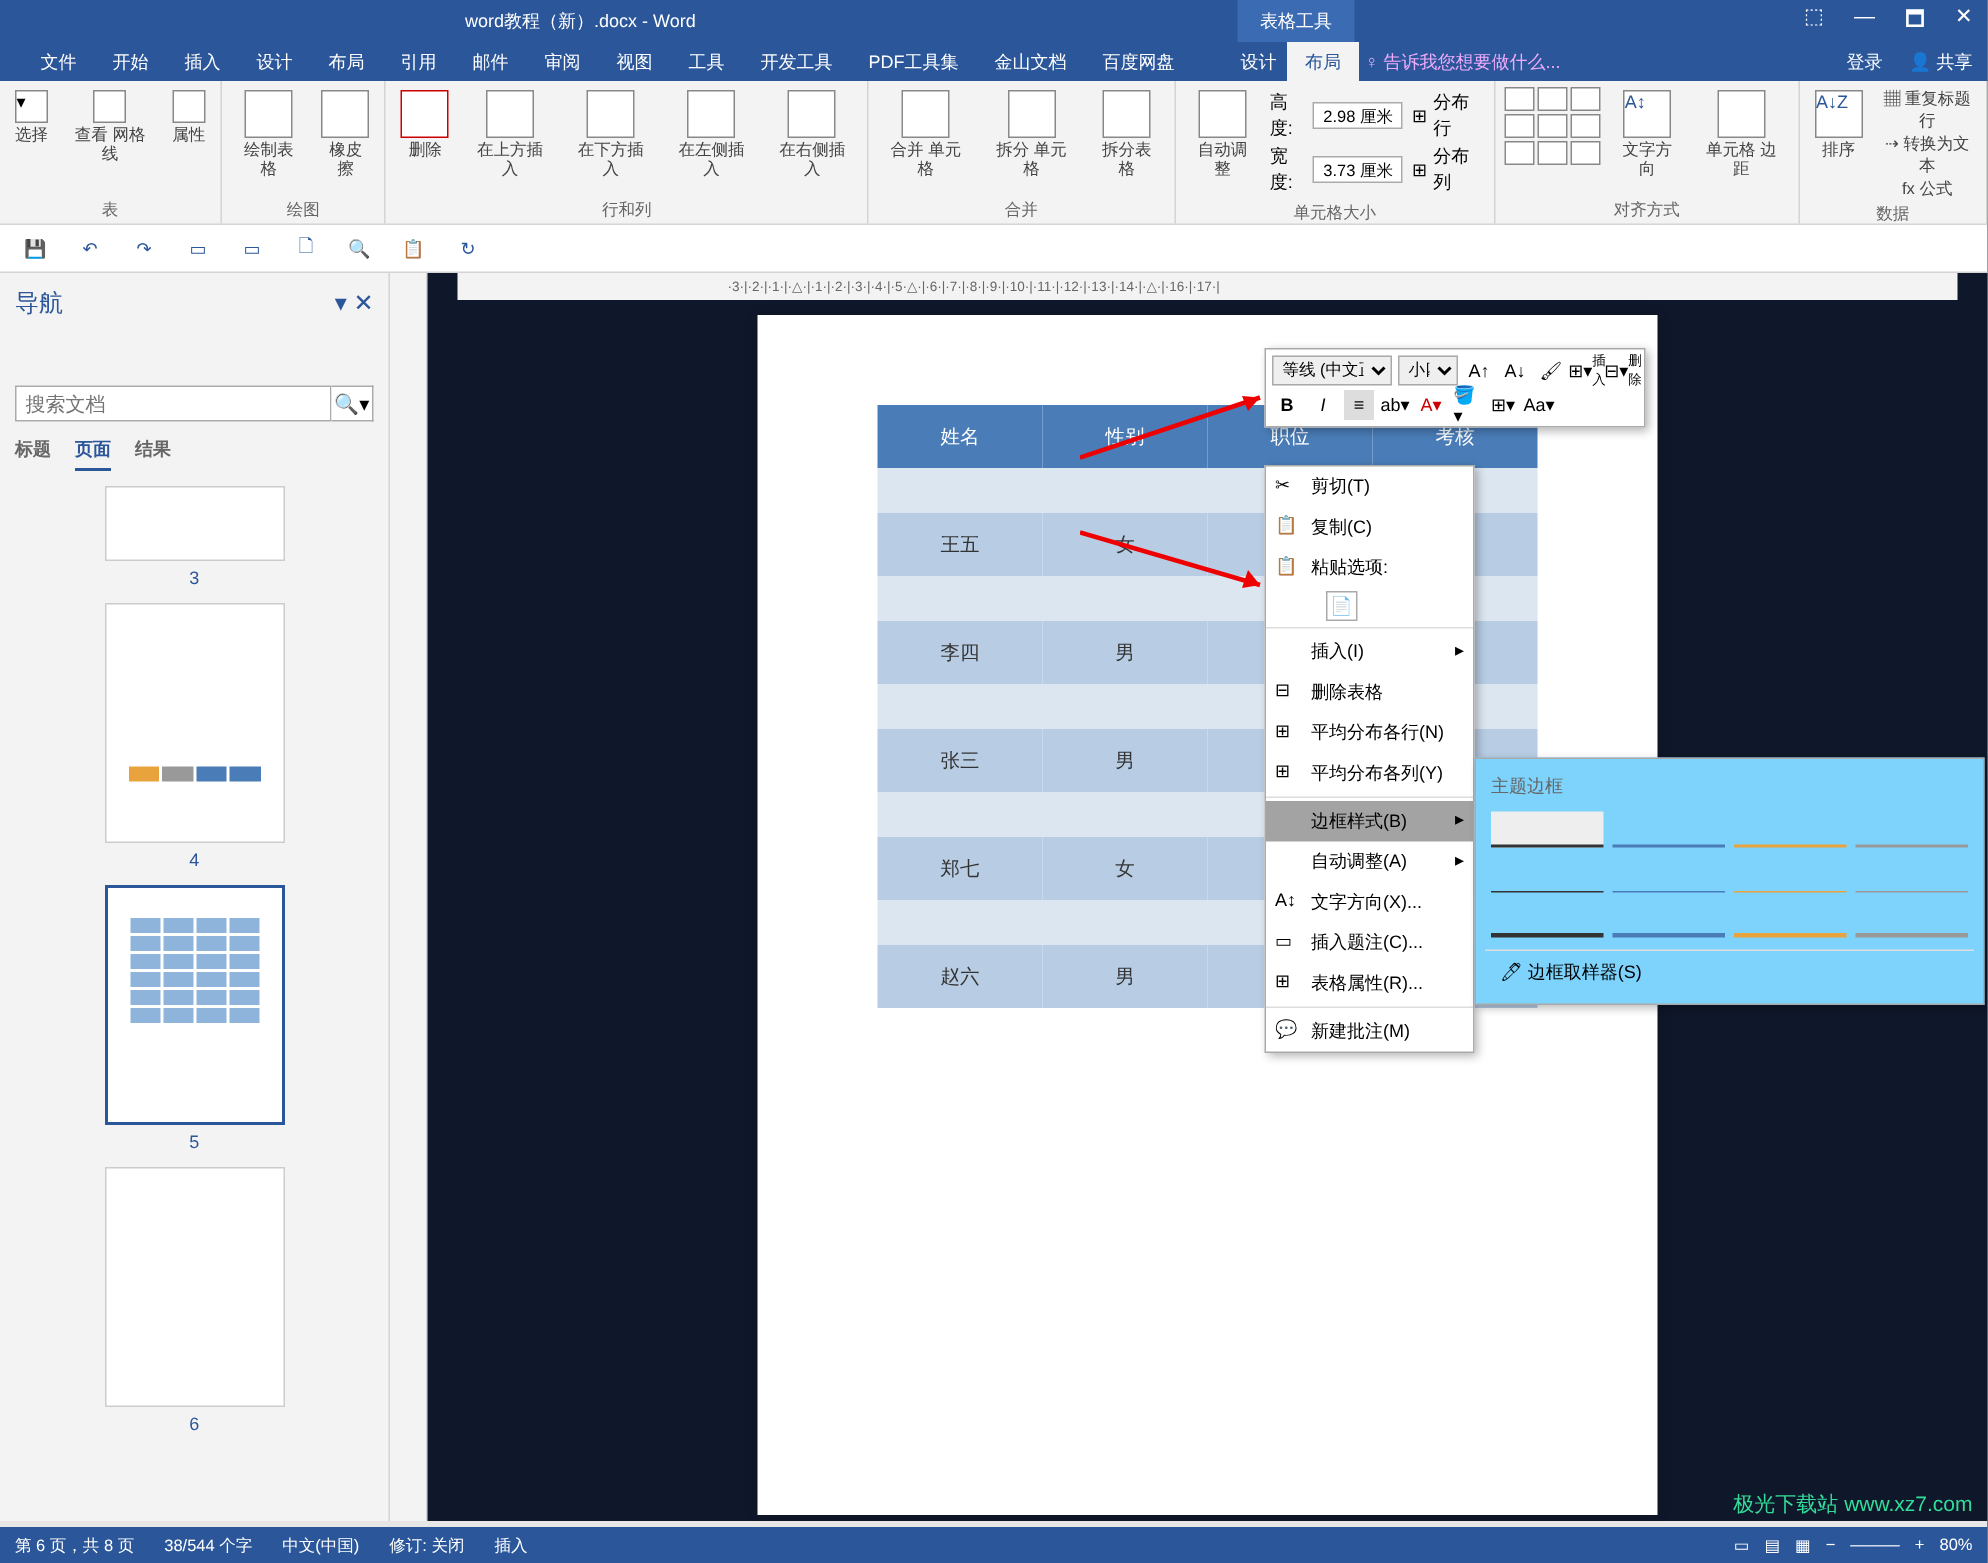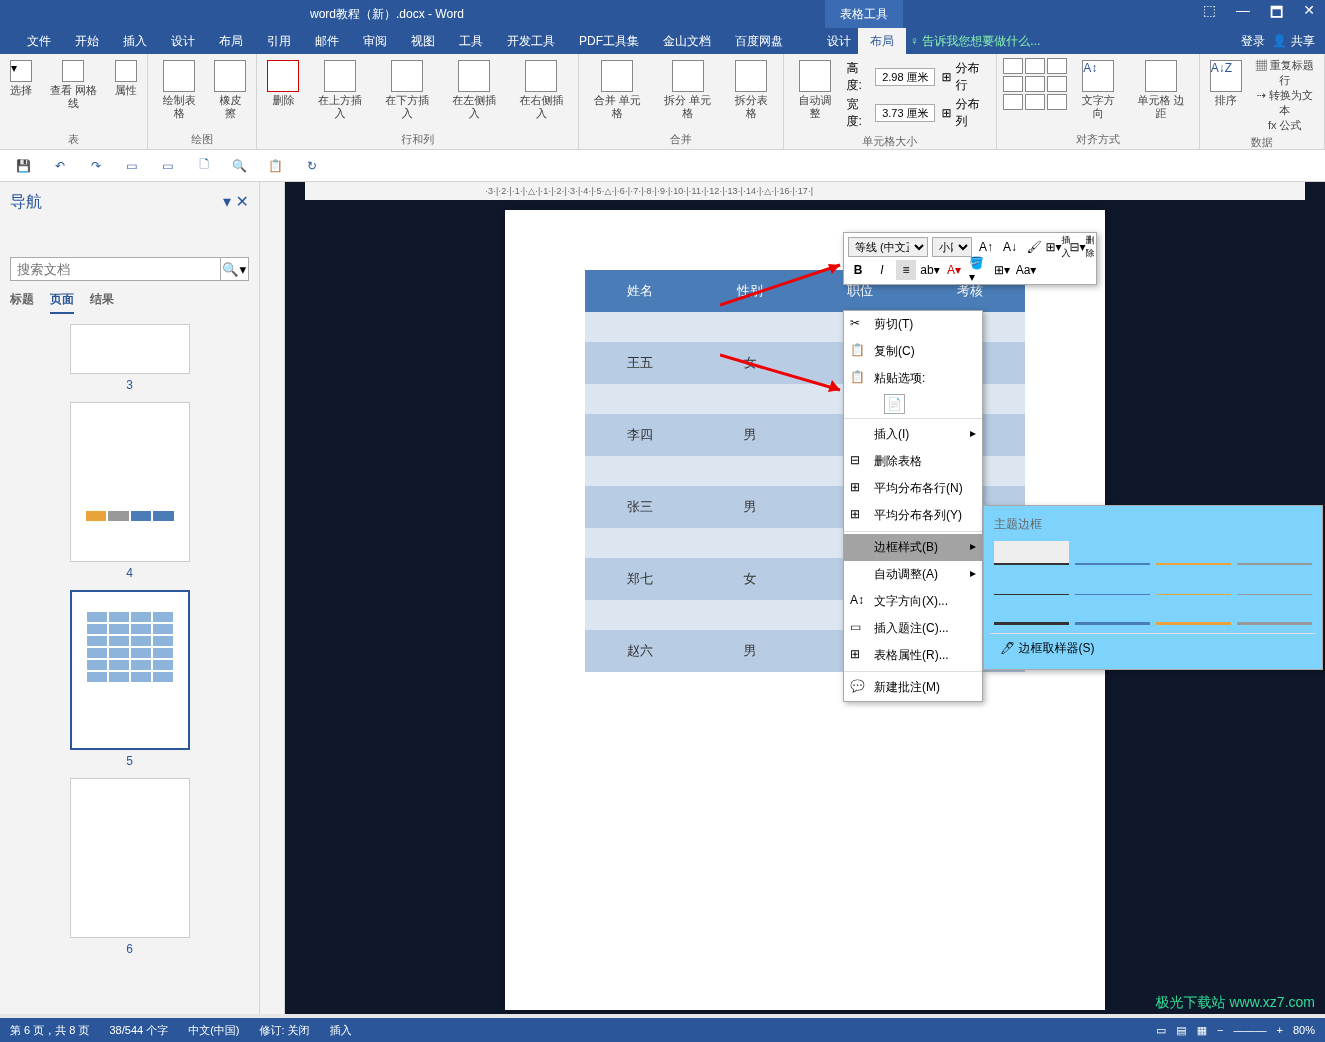--- a/index.html
+++ b/index.html
@@ -6,22 +6,22 @@
 body{width:1325px;height:1042px;background:#e6e6e6;overflow:hidden;position:relative;font-size:12px;}
 .titlebar{height:28px;background:#2b579a;color:#fff;display:flex;align-items:center;position:relative;}
 .doc-title{position:absolute;left:310px;font-size:12px;}
 .table-tools{position:absolute;left:825px;top:0;height:28px;line-height:28px;background:#3a6bb3;padding:0 15px;}
 .win-controls{position:absolute;right:10px;display:flex;gap:20px;font-size:14px;}
 .menubar{height:26px;background:#2b579a;color:#fff;display:flex;align-items:center;padding-left:15px;position:relative;}
 .menubar .tab{padding:0 12px;height:26px;line-height:26px;cursor:pointer;}
 .menubar .tab.active{background:#f3f3f3;color:#2b579a;}
 .menubar .tab.design{position:absolute;left:815px;}
 .menubar .tab.layout{position:absolute;left:858px;}
-.tell-me{position:absolute;left:910px;color:#86efac;font-size:12px;}
-.login{position:absolute;right:60px;}
+.tell-me{position:absolute;left:910px;color:#f0abfc;font-size:12px;}
+.login{position:absolute;right:70px;}
 .share{position:absolute;right:10px;}
 .ribbon{height:96px;background:#f3f3f3;border-bottom:1px solid #d4d4d4;display:flex;}
 .ribbon-group{border-right:1px solid #d4d4d4;display:flex;flex-direction:column;justify-content:space-between;padding:4px 6px 2px;}
 .ribbon-group-label{text-align:center;color:#666;font-size:11px;padding-top:2px;}
 .ribbon-btns{display:flex;gap:6px;flex:1;align-items:flex-start;}
 .rbtn{display:flex;flex-direction:column;align-items:center;gap:2px;cursor:pointer;padding:2px 4px;}
 .rbtn .ico{width:22px;height:22px;border:1px solid #888;background:#fff;}
 .rbtn .ico.big{width:32px;height:32px;}
 .rbtn-label{font-size:11px;color:#444;text-align:center;line-height:1.2;}
 .spin-row{display:flex;align-items:center;gap:4px;margin:2px 0;}

